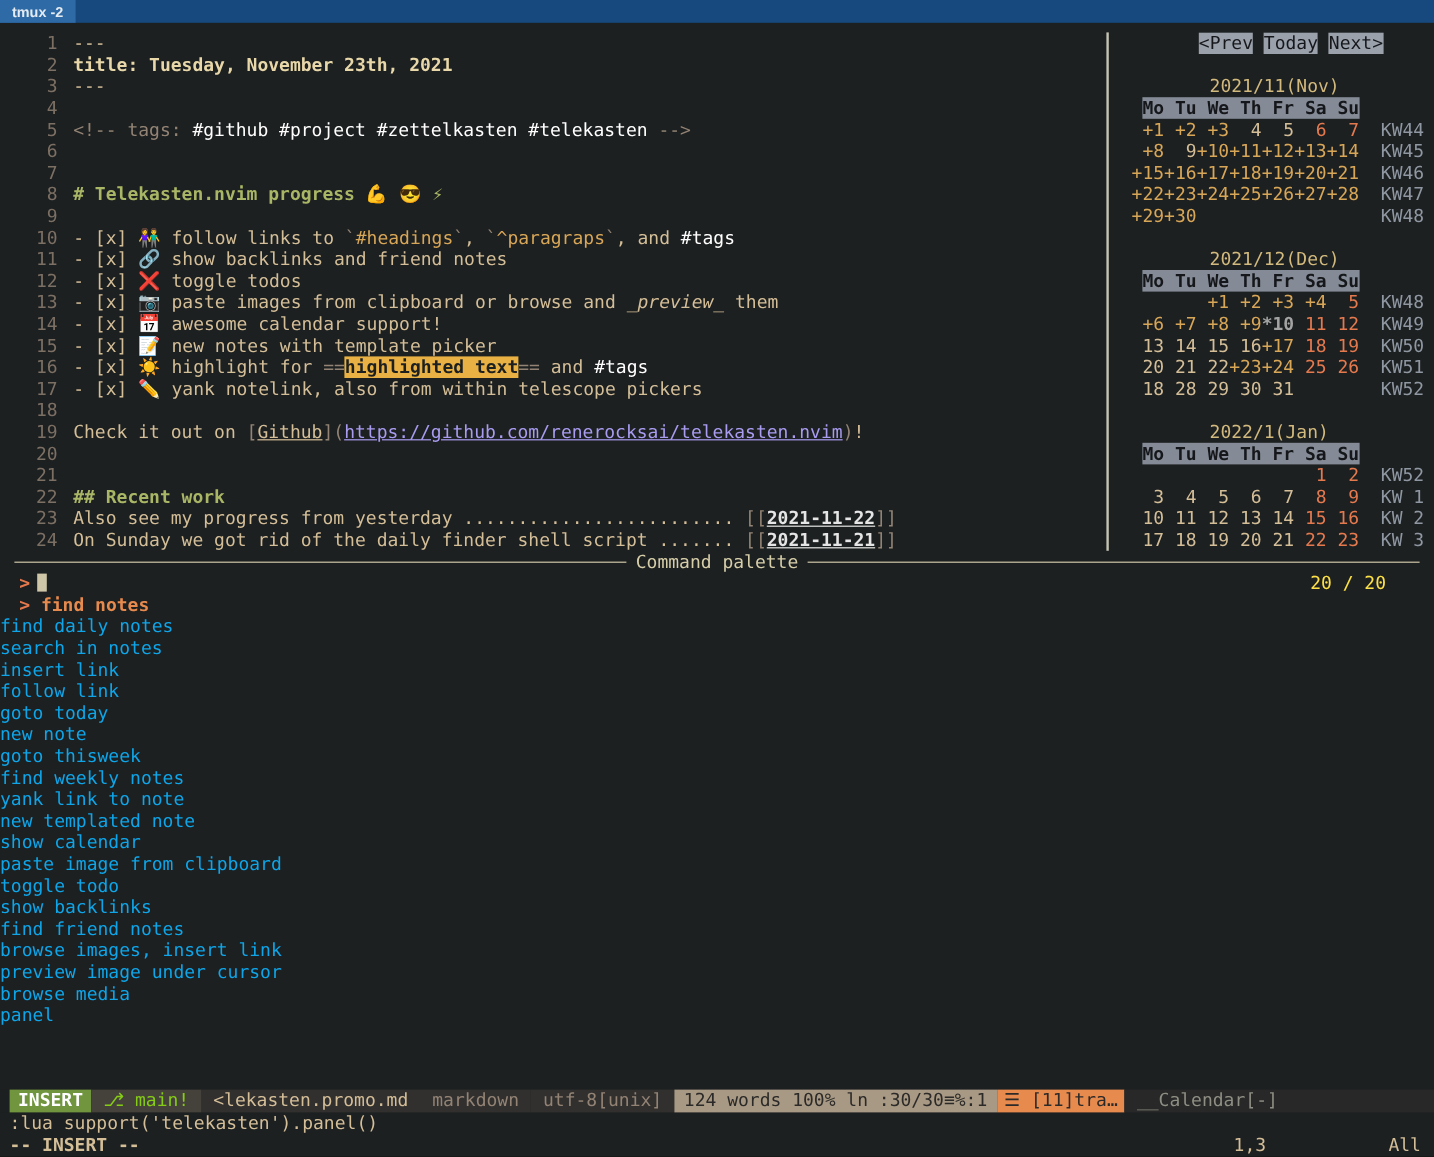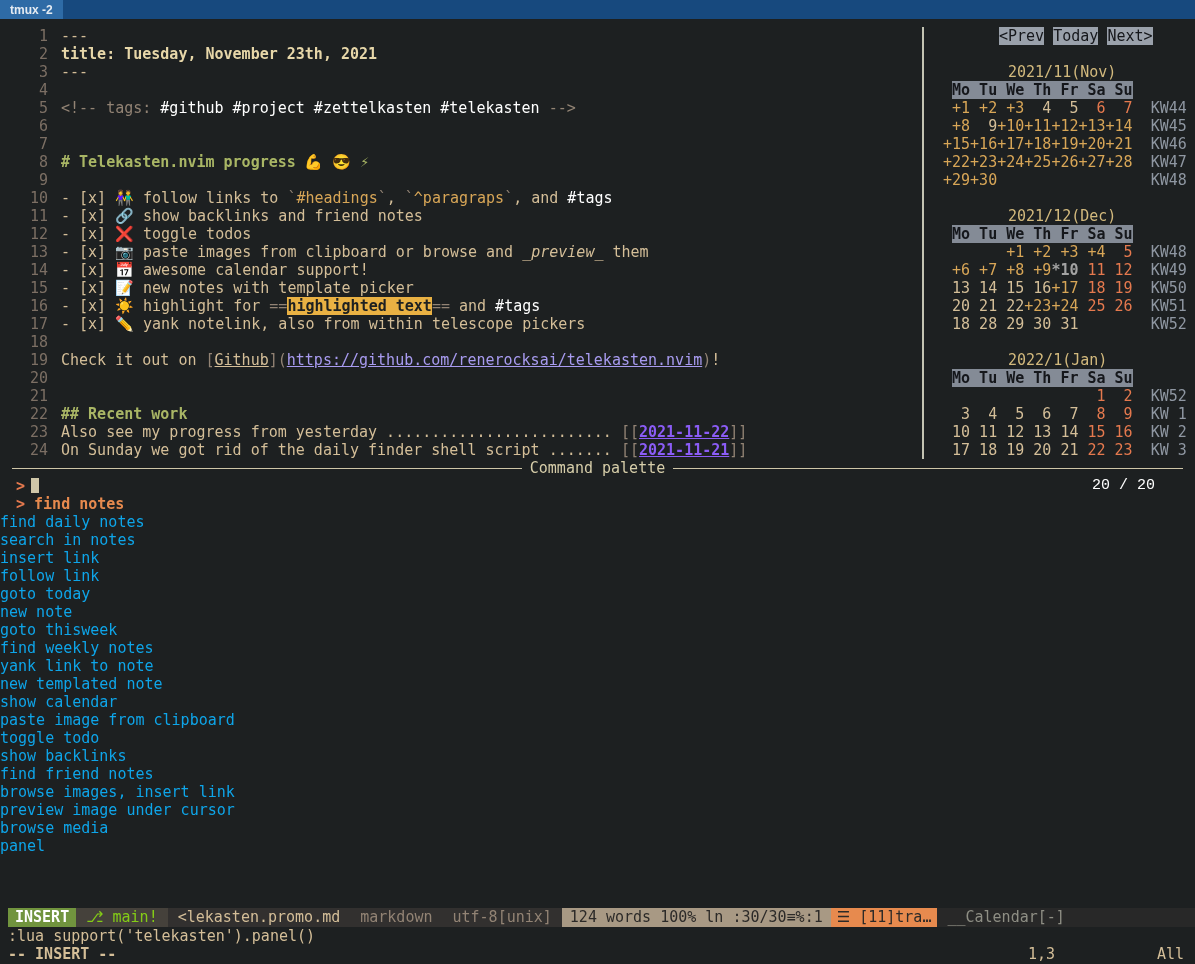--- a/index.html
+++ b/index.html
@@ -20,21 +20,21 @@
   .seg-fg{color:#d4be98;}
   .seg-title{color:#e7d7a9;font-weight:bold;}
   .seg-comment{color:#928374;}
   .seg-tag{color:#ffffff;}
   .seg-heading{color:#a9b665;font-weight:bold;}
   .seg-code{color:#d8a657;}
   .seg-punct{color:#928374;}
   .seg-hl{background:#e9b143;color:#1d2021;font-weight:bold;}
   .seg-link{color:#d4be98;text-decoration:underline;}
   .seg-url{color:#a89bf0;text-decoration:underline;}
-  .seg-date{color:#8b5cf6;font-weight:bold;text-decoration:underline;}
+  .seg-date{color:#e5e5e5;font-weight:bold;text-decoration:underline;}
   .seg-italic{color:#d4be98;font-style:italic;}
   .vsep{width:2px;background:#c3c3b2;margin:0 5px;height:432px;flex:none;}
   
   .calendar{width:252px;flex:none;padding-left:14px;overflow:hidden;}
   .crow{height:18px;white-space:pre;}
   .nav-row{padding-left:56px;}
   .cal-btn{background:#9aa1ab;color:#15171b;}
   .cal-title{color:#d2b97d;margin-left:65px;}
   .dayhdr{background:#848b96;color:#15171b;font-weight:bold;}
   .kw{color:#8f97a2;}
@@ -42,21 +42,21 @@
   .day-m{color:#d8a657;}
   .day-w{color:#e5794e;}
   .day-t{color:#a3a3a3;font-weight:bold;}
   
   .divider{height:18px;flex:none;display:flex;align-items:center;padding:0 12px;color:#d6cda9;}
   .divider .rule{flex:1;height:1px;background:#cfc6a8;}
   .divider .dtitle{padding:0 8px;}
   .prompt-row,.selected-row{height:18px;flex:none;position:relative;padding-left:16px;white-space:pre;}
   .caret{color:#e5794e;font-weight:bold;}
   .cursor{display:inline-block;width:8px;height:15px;background:#cfc6a8;vertical-align:-2px;margin-left:6px;}
-  .counter{position:absolute;right:40px;top:0;color:#ffffff;font-family:Liberation Mono, monospace;}
+  .counter{position:absolute;right:40px;top:0;color:#fde047;}
   .sel-text{color:#e78a4e;font-weight:bold;}
   .presult{height:18px;color:#0ea5e9;white-space:pre;}
   .spacer{flex:1;}
   
   .statusline{height:19px;flex:none;display:flex;line-height:19px;padding-left:8px;background:#1d2021;}
   .statusline>span{flex:none;white-space:pre;}
   .sl-mode{background:#71943e;color:#ffffff;font-weight:bold;padding:0 7px;}
   .sl-branch{background:#45413b;color:#84cc16;padding:0 10px;}
   .sl-file{background:#32302f;color:#d4be98;padding:0 10px;}
   .sl-ft{background:#32302f;color:#928374;padding:0 10px;}

